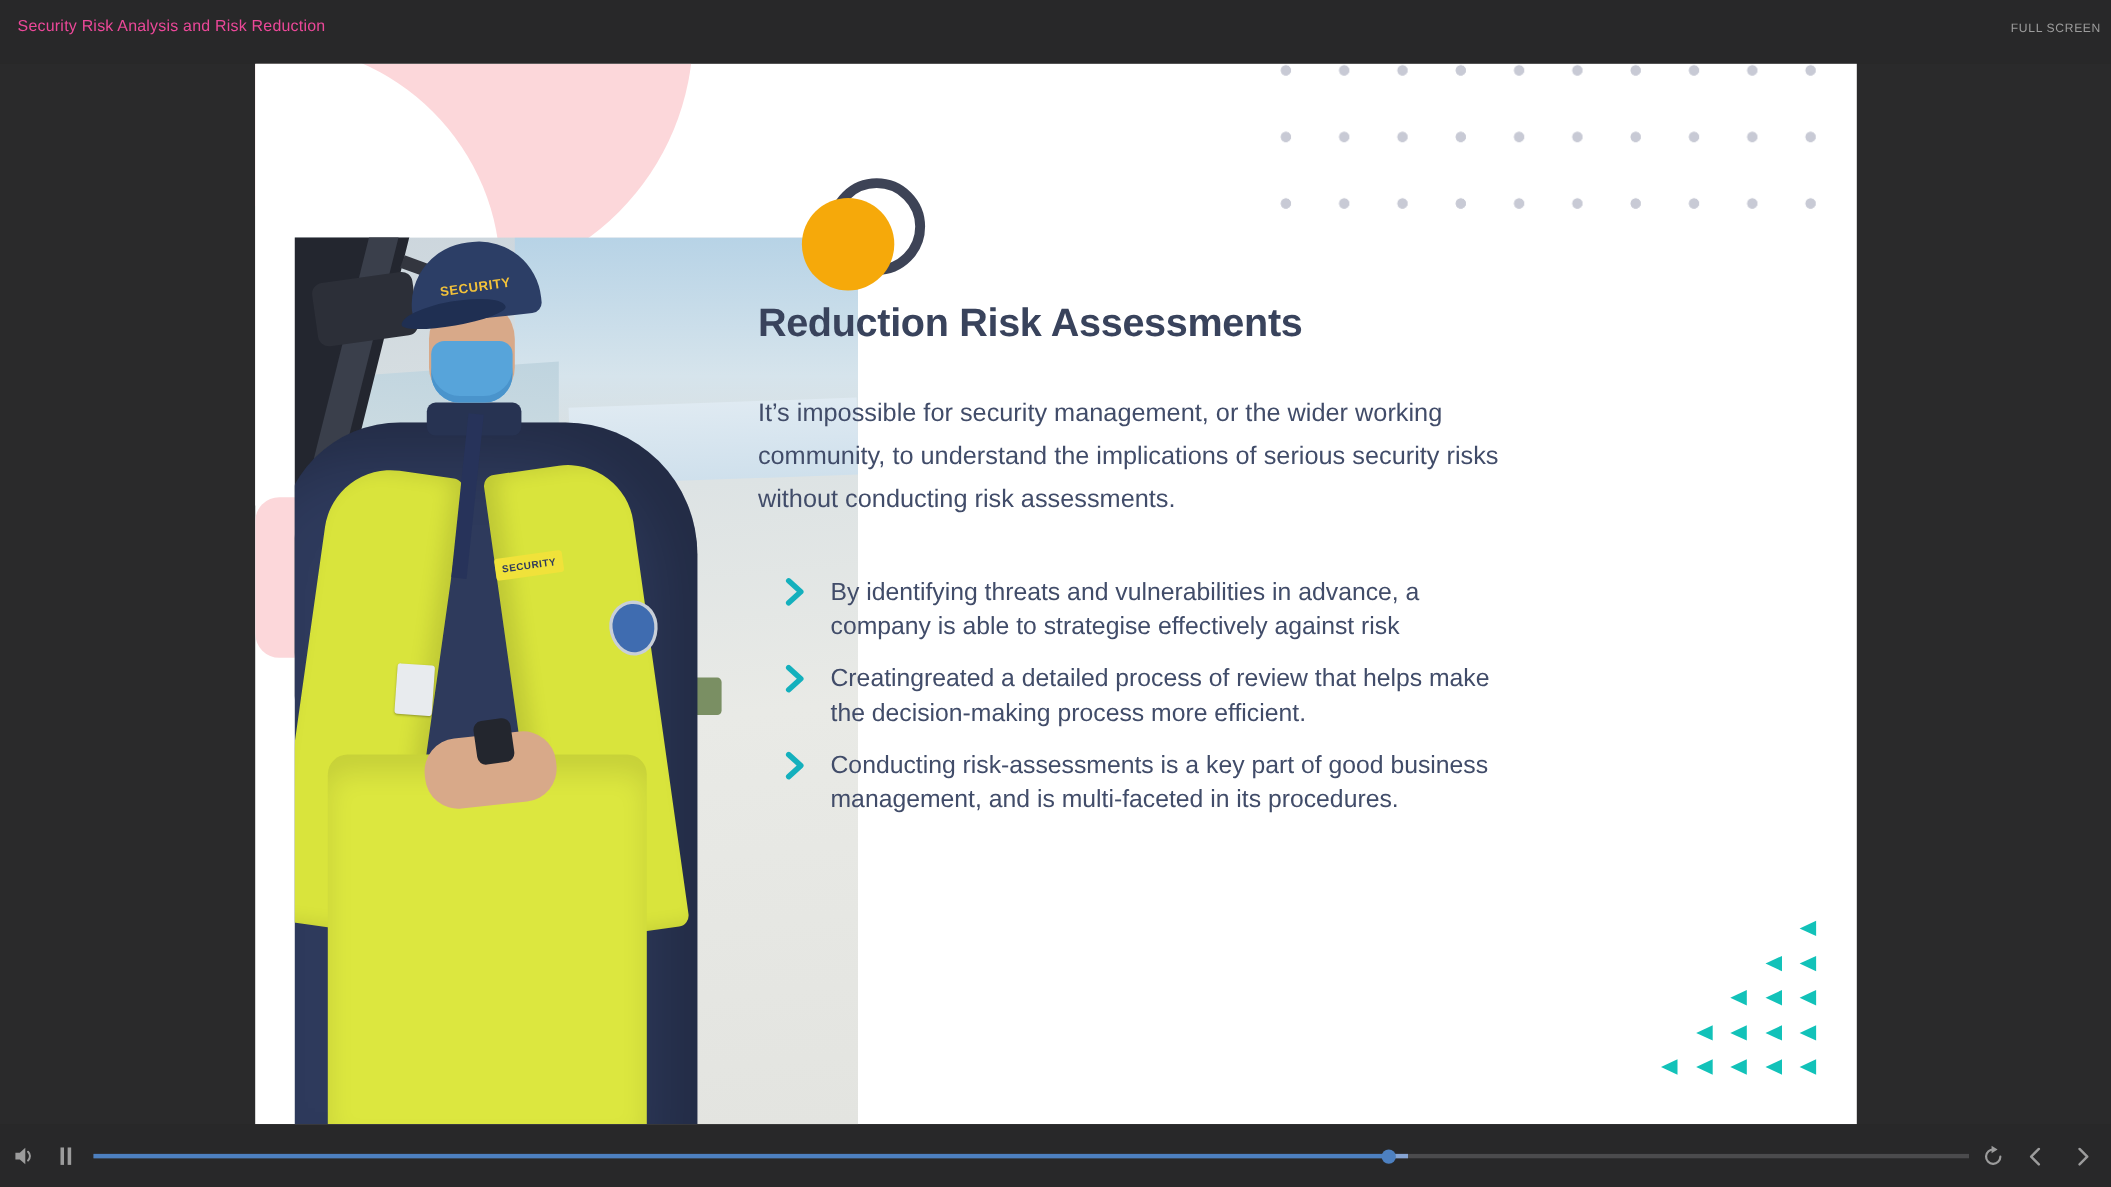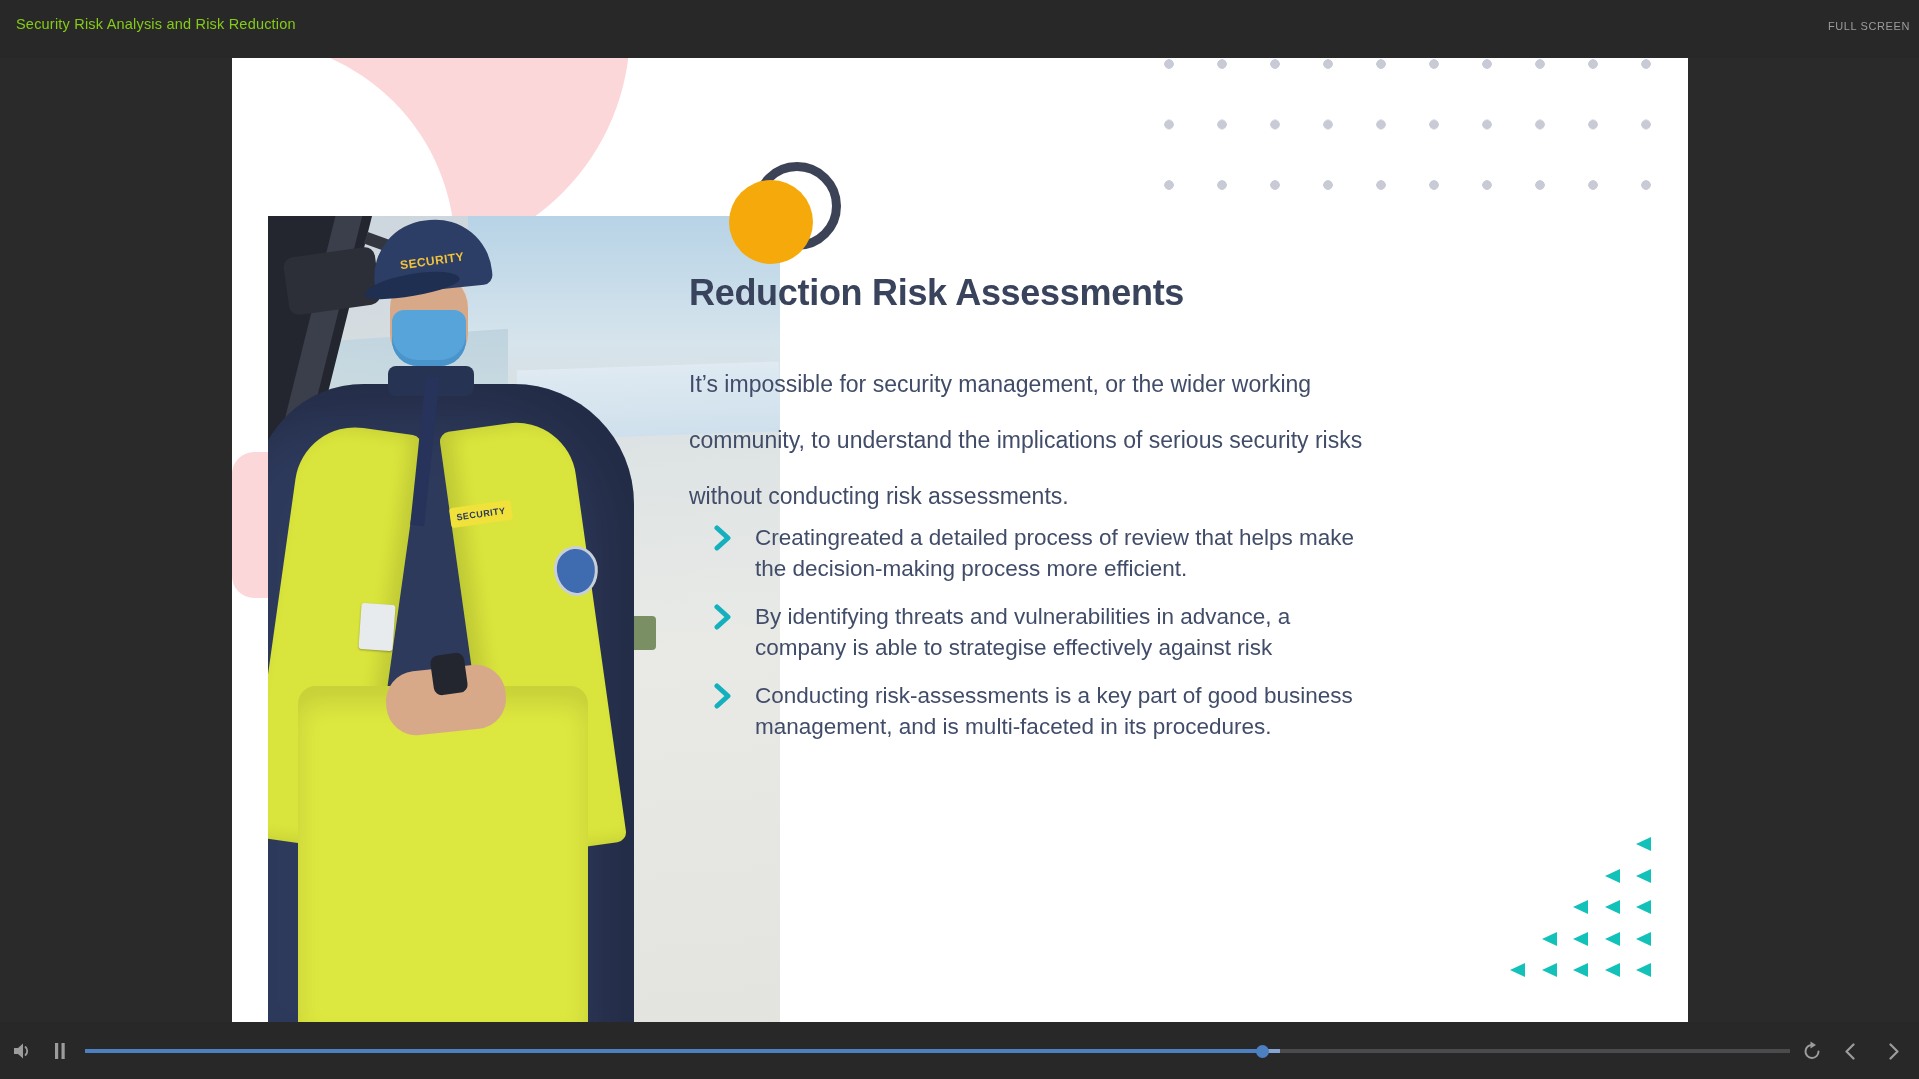--- a/index.html
+++ b/index.html
@@ -2,21 +2,21 @@
 <html><head>
 <meta charset="utf-8">
 <style>
   * { margin:0; padding:0; box-sizing:border-box; }
   html,body { width:1919px; height:1079px; overflow:hidden; background:#2a2a2b;
               font-family:"Liberation Sans","DejaVu Sans",sans-serif; }
   #stage { position:relative; width:1919px; height:1079px; background:#2a2a2b; }
 
   
   .topbar { position:absolute; left:0; top:0; width:1919px; height:58px; background:#282829; }
-  .course-title { position:absolute; left:16px; top:16px; font-size:14.5px; color:#84cc16; letter-spacing:.2px; }
+  .course-title { position:absolute; left:16px; top:16px; font-size:14.5px; color:#ec4899; letter-spacing:.2px; }
   .fullscreen-btn { position:absolute; right:9px; top:20px; font-size:11px; color:#9c9c9c;
                     letter-spacing:.6px; background:none; border:none; cursor:pointer;
                     font-family:inherit; }
 
   
   .slide { position:absolute; left:232px; top:58px; width:1456px; height:964px;
            background:#ffffff; overflow:hidden; }
   .decor-svg { position:absolute; left:0; top:0; z-index:1; }
   .pink-blob-left { position:absolute; left:0; top:394px; width:38px; height:146px;
                     border-radius:22px 0 0 22px; z-index:2; }
@@ -82,21 +82,21 @@
   .id-card { left:92px; top:388px; width:34px; height:46px; background:#e8ebee; z-index:7;
              border-radius:3px; transform:rotate(4deg); box-shadow:0 1px 2px rgba(0,0,0,.3); }
   .hands { left:118px; top:452px; width:120px; height:64px; background:#d8a989; z-index:8;
            border-radius:30px; transform:rotate(-6deg); }
   .watch { left:164px; top:438px; width:34px; height:40px; background:#23262e; z-index:9;
            border-radius:8px; transform:rotate(-8deg); }
 
   
   .slide-title { position:absolute; left:457px; top:214px; z-index:4; font-size:36px; font-weight:bold;
                  color:#39435c; letter-spacing:-.3px; }
-  .slide-intro { position:absolute; left:457px; top:298px; z-index:4; font-size:23px; line-height:56px;
+  .slide-intro { position:absolute; left:457px; top:298px; z-index:4; font-size:23px; line-height:39px;
                  color:#414c69; white-space:pre-line; }
   .bullets { position:absolute; left:481px; top:464px; z-index:4; }
   .bullet { display:flex; margin-bottom:17px; }
   .bullet-icon { width:42px; flex:0 0 42px; padding-top:3px; }
   .bullet-text { font-size:22.5px; line-height:31px; color:#414c69; white-space:pre-line; }
 
   
   .ring { position:absolute; left:521px; top:104px; width:88px; height:88px; border-radius:50%;
           border:9px solid #3d4356; z-index:4; background:transparent; }
   .yellow-circle { position:absolute; left:497px; top:122px; width:84px; height:84px;
@@ -177,31 +177,31 @@
 community, to understand the implications of serious security risks
 without conducting risk assessments.</p>
 
     <div class="bullets">
       <div class="bullet">
         <span class="bullet-icon">
           <svg class="icon-svg" width="20" height="26" viewBox="0 0 20 26">
             <polyline points="4,3 15,13 4,23" fill="none" stroke="#14b0bd" stroke-width="5" stroke-linecap="round" stroke-linejoin="round"></polyline>
           </svg>
         </span>
-        <span class="bullet-text">Creatingreated a detailed process of review that helps make
-the decision-making process more efficient.</span>
+        <span class="bullet-text">By identifying threats and vulnerabilities in advance, a
+company is able to strategise effectively against risk</span>
       </div>
       <div class="bullet">
         <span class="bullet-icon">
           <svg class="icon-svg" width="20" height="26" viewBox="0 0 20 26">
             <polyline points="4,3 15,13 4,23" fill="none" stroke="#14b0bd" stroke-width="5" stroke-linecap="round" stroke-linejoin="round"></polyline>
           </svg>
         </span>
-        <span class="bullet-text">By identifying threats and vulnerabilities in advance, a
-company is able to strategise effectively against risk</span>
+        <span class="bullet-text">Creatingreated a detailed process of review that helps make
+the decision-making process more efficient.</span>
       </div>
       <div class="bullet">
         <span class="bullet-icon">
           <svg class="icon-svg" width="20" height="26" viewBox="0 0 20 26">
             <polyline points="4,3 15,13 4,23" fill="none" stroke="#14b0bd" stroke-width="5" stroke-linecap="round" stroke-linejoin="round"></polyline>
           </svg>
         </span>
         <span class="bullet-text">Conducting risk-assessments is a key part of good business
 management, and is multi-faceted in its procedures.</span>
       </div>

